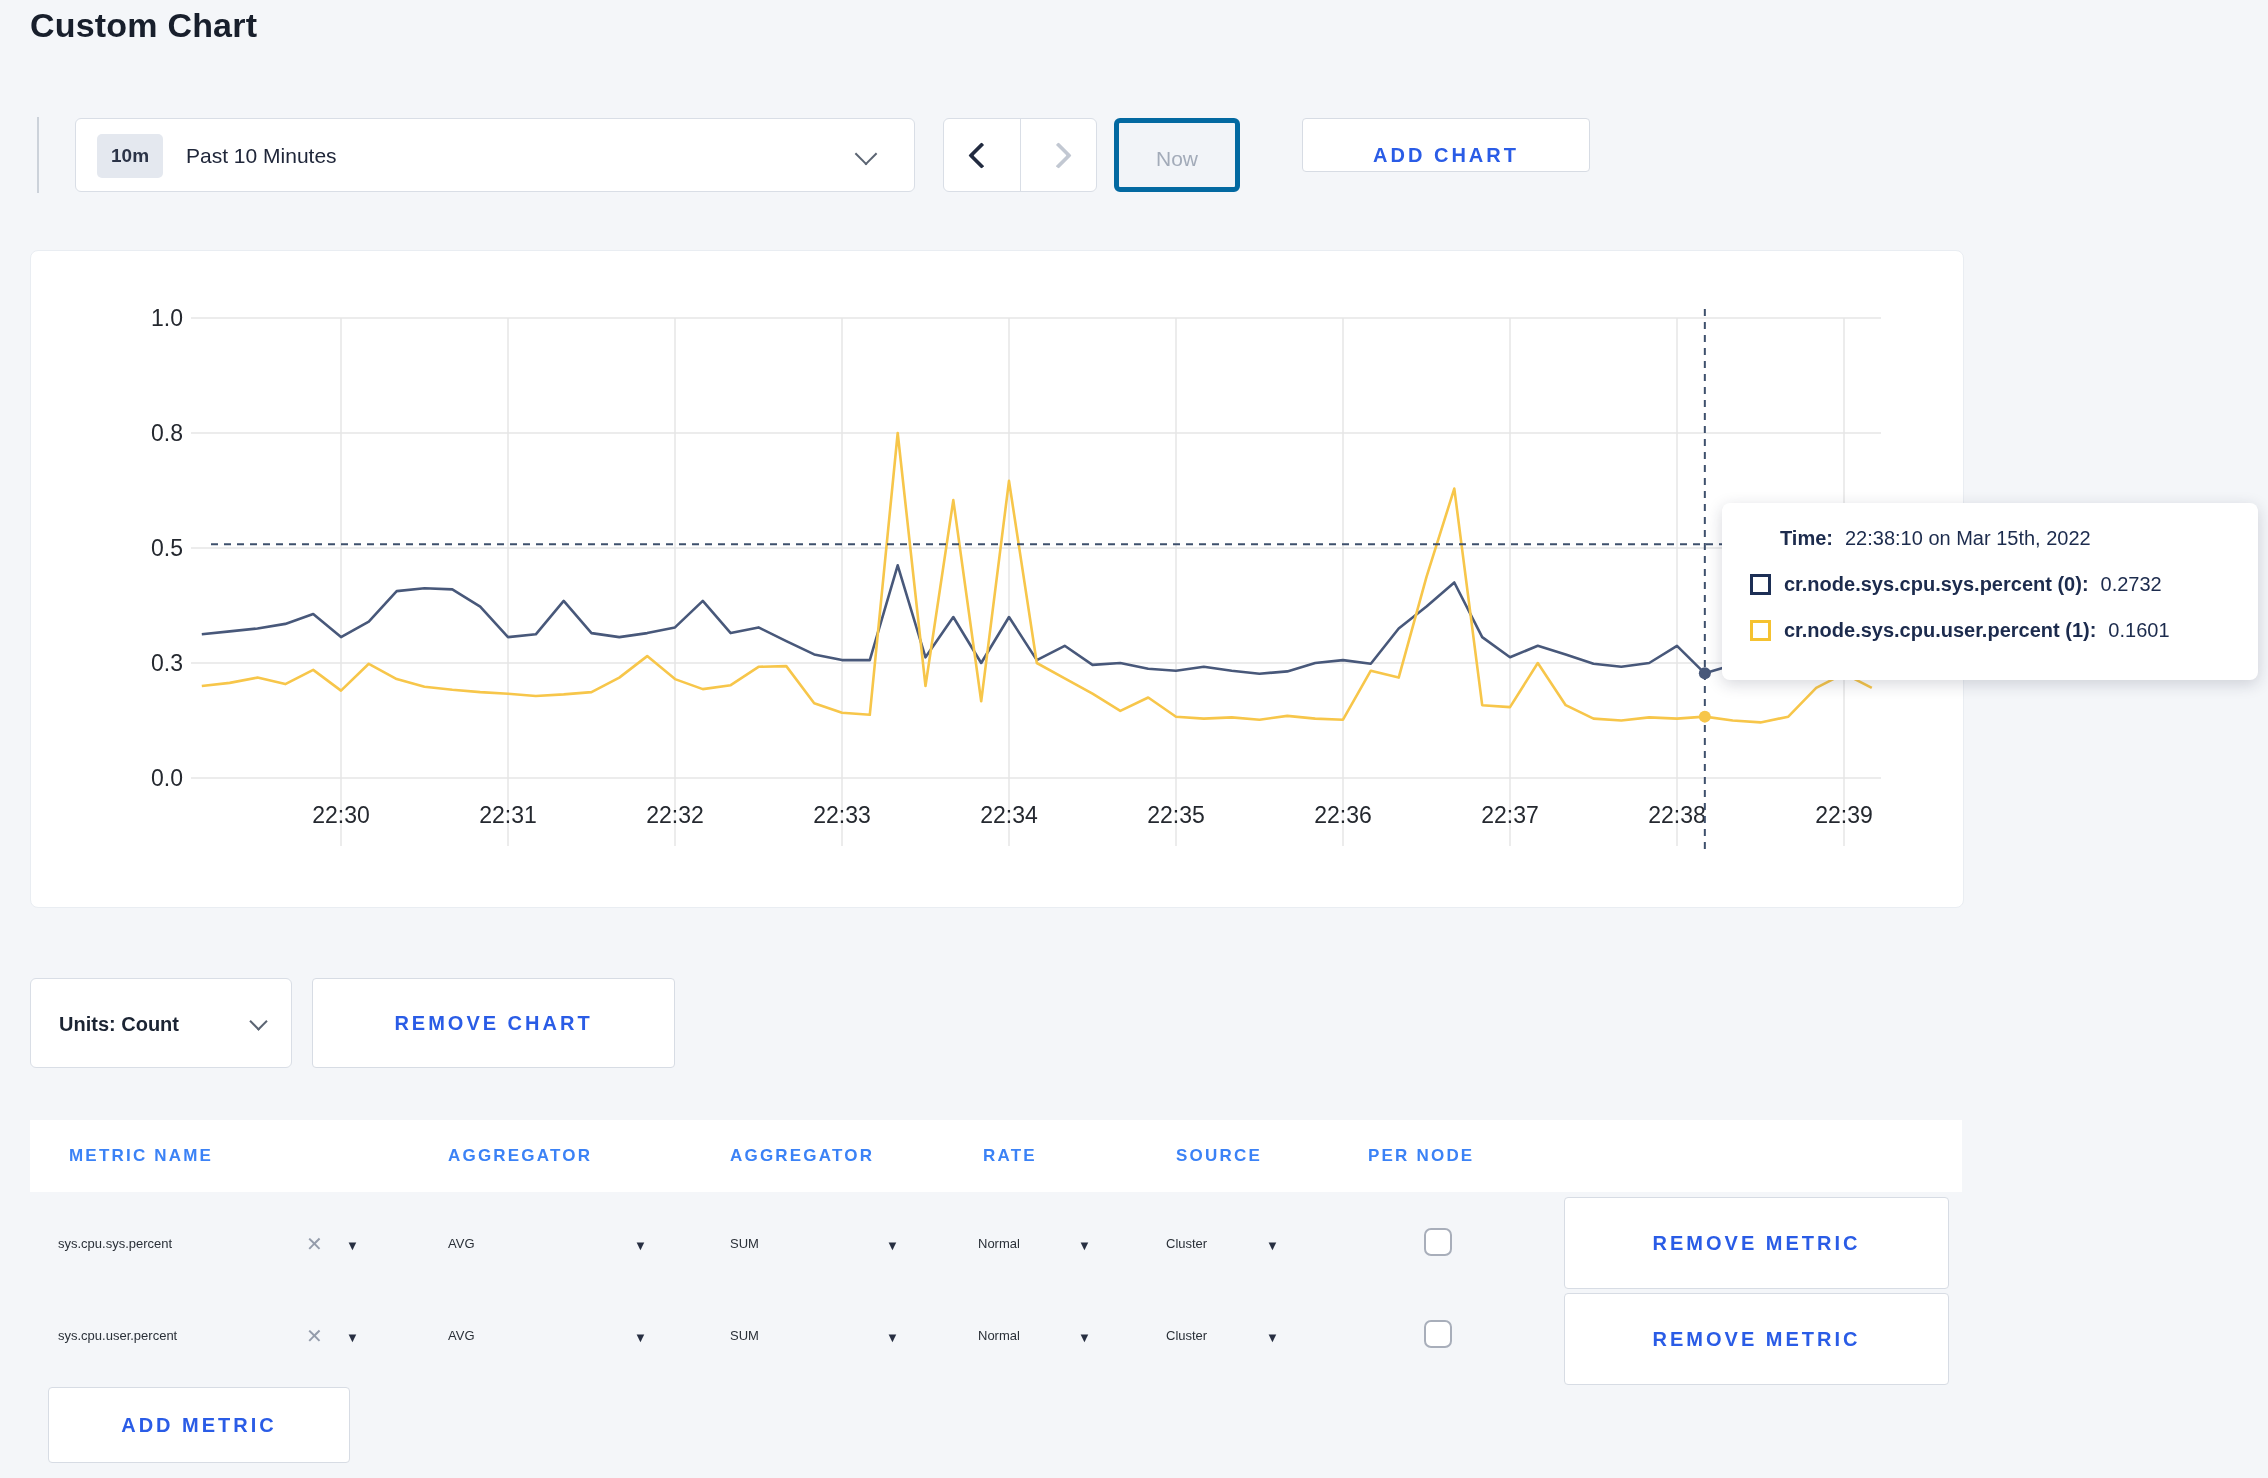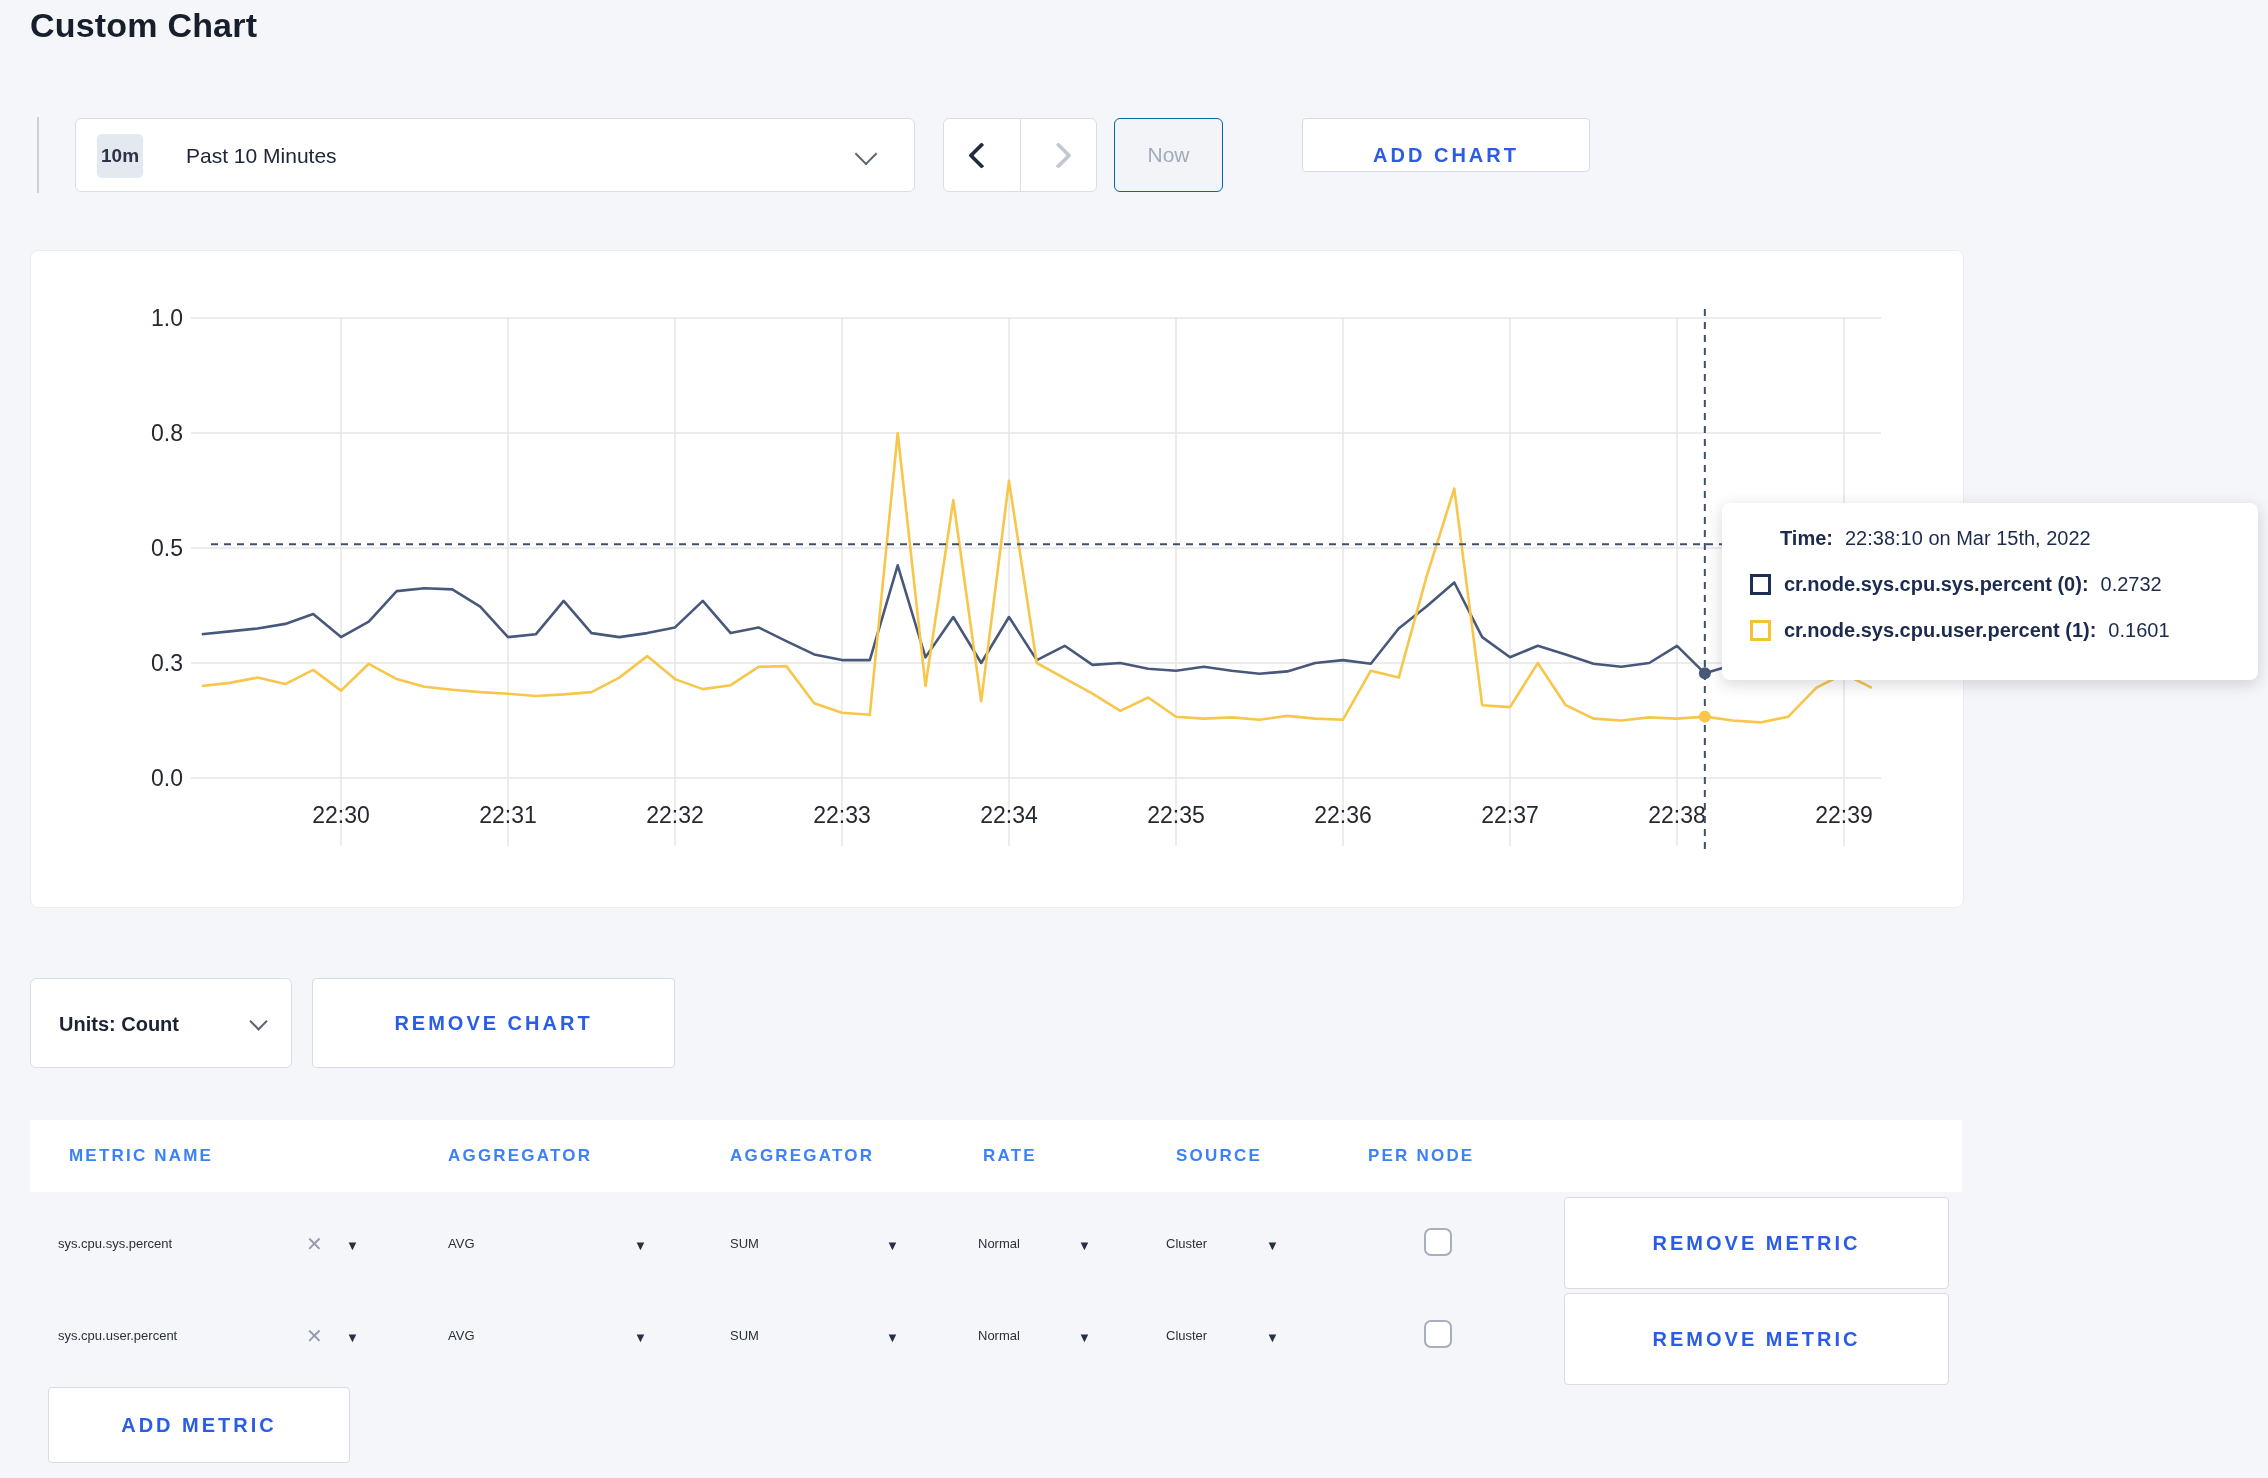--- a/index.html
+++ b/index.html
@@ -10,33 +10,33 @@
     color:#20252f;
     --accent:#2a5ce6;
   }
   .abs{position:absolute;}
   #page-title{left:30px;top:6px;font-size:34px;font-weight:600;color:#181f2c;letter-spacing:.2px;}
   .v-divider{left:37px;top:117px;width:2px;height:76px;background:#ccd2da;}
 
   
   .box{background:#fff;border:1px solid #d9dee6;border-radius:6px;box-sizing:border-box;}
   #range-select{left:75px;top:118px;width:840px;height:74px;cursor:pointer;}
-  #range-badge{left:21px;top:15px;height:44px;line-height:44px;padding:0 4px;background:#e4e8ef;border-radius:5px;
+  #range-badge{left:21px;top:15px;height:44px;line-height:44px;padding:0 14px;background:#e4e8ef;border-radius:5px;
     font-size:19px;font-weight:bold;color:#2b3347;}
   #range-label{left:110px;top:0;height:74px;line-height:74px;font-size:21px;color:#20273a;}
   .chev-down{width:14px;height:14px;border-right:2px solid #5b6472;border-bottom:2px solid #5b6472;
     transform:rotate(45deg);display:inline-block;}
   #range-chev{right:40px;top:27px;}
   #nav-group{left:943px;top:118px;width:154px;height:74px;display:flex;}
   .nav-half{width:50%;height:100%;display:flex;align-items:center;justify-content:center;cursor:pointer;}
   .nav-half + .nav-half{border-left:1px solid #d9dee6;}
   .chev-left{width:15px;height:15px;border-left:4px solid #222b40;border-bottom:4px solid #222b40;transform:rotate(45deg);border-radius:2px;}
   .chev-right{width:15px;height:15px;border-right:4px solid #c2c8d2;border-bottom:4px solid #c2c8d2;transform:rotate(-45deg);border-radius:2px;}
-  #now-btn{left:1114px;top:118px;width:109px;height:74px;line-height:72px;text-align:center;
-    background:#f2f4f8;border:1px solid #0369a1;border-radius:6px;font-size:21px;color:#a3abb9;box-sizing:border-box;}
+  #now-btn{left:1114px;top:118px;width:126px;height:74px;line-height:72px;text-align:center;
+    background:#f2f4f8;border:5px solid #0369a1;border-radius:6px;font-size:21px;color:#a3abb9;box-sizing:border-box;}
   .blue-btn{background:#fff;border:1px solid #d7dce4;border-radius:4px;color:var(--accent);
     font-size:20px;font-weight:bold;letter-spacing:3px;text-align:center;box-sizing:border-box;cursor:pointer;}
   #add-chart-btn{left:1302px;top:118px;width:288px;height:54px;line-height:72px;}
 
   
   #chart-card{left:30px;top:250px;width:1932px;height:656px;background:#fff;border:1px solid #e9edf2;border-radius:8px;}
   #chart-svg{position:absolute;left:0;top:0;}
 
   
   #chart-tooltip{left:1722px;top:503px;width:536px;height:177px;background:#fff;border-radius:8px;

